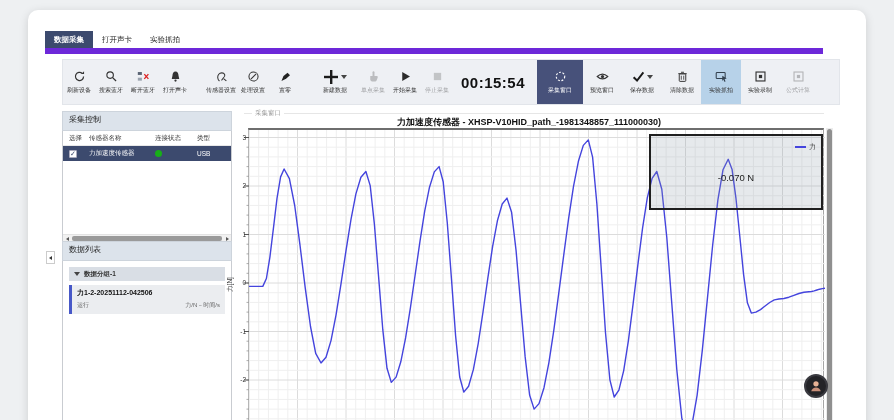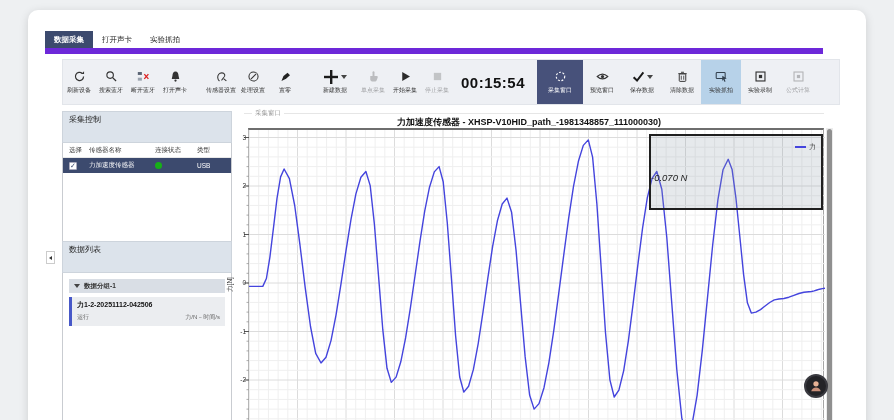--- a/index.html
+++ b/index.html
@@ -28,21 +28,21 @@
   .tb-btn.dark { background:#47517a; color:#fff; min-width:46px; }
   .tb-btn.hl { background:#b7d2e9; }
   .sp14 { width:14px; } .sp12 { width:12px; }
   .caret { width:0; height:0; border-left:3px solid transparent; border-right:3px solid transparent;
            border-top:4px solid #444; margin-left:2px; }
   .timer { align-self:center; font-size:15px; font-weight:bold; color:#111;
            margin:0 12px 0 8px; letter-spacing:.5px; }
 
   
   .panel-h { background:#dce3eb; border:1px solid #cdd4dc; font-size:8px; color:#222;
-             height:32px; line-height:15px; padding-left:6px; }
+             height:20px; line-height:15px; padding-left:6px; }
   .cap-panel { position:absolute; left:34px; top:101px; width:170px; }
   .cap-body { background:#fff; border:1px solid #c9ccd1; border-top:none; height:112px; position:relative; }
   .trow { display:flex; height:15px; align-items:center; font-size:6.5px; color:#333; }
   .trow.head { border-bottom:1px solid #e8e8e8; }
   .trow.sel { background:#3c4a6e; color:#fff; }
   .c-sel { width:26px; padding-left:6px; } .c-name { width:66px; } .c-stat { width:42px; } .c-type { width:30px; }
   .cbx { width:8px; height:8px; background:#fff; border:1px solid #aab; border-radius:1px;
          display:inline-flex; align-items:center; justify-content:center; font-size:7px; color:#3c4a6e; line-height:8px; }
   .dot { width:7px; height:7px; border-radius:50%; display:inline-block; }
   .hscroll { position:absolute; left:0; bottom:0; width:100%; height:8px; background:#f1f1f1;
@@ -72,21 +72,21 @@
   .chart-title { position:absolute; left:3px; top:8px; width:576px; text-align:center;
                  font-size:9px; font-weight:bold; color:#111; white-space:nowrap; }
   .plot { position:absolute; left:10px; top:20px; width:576px; height:292px; background:#fff;
           border-top:2px solid #6e6e6e; border-left:1px solid #8f8f8f; border-right:1px solid #a5a5a5; }
   .plot svg { overflow:visible; display:block; }
   .ylab { position:absolute; left:-26px; top:150px; font-size:6.5px; color:#444;
           transform:rotate(-90deg); transform-origin:center; }
   .ytick { position:absolute; width:12px; left:-15px; text-align:right; font-size:6.5px; color:#333; }
   .selbox { position:absolute; left:400px; top:4px; width:174px; height:76px;
             background:rgba(140,155,170,.22); border:2px solid #1f1f1f; }
-  .selbox .ann { position:absolute; left:0; right:0; top:36px; text-align:left; font-size:9.5px; color:#222;font-style:italic; }
+  .selbox .ann { position:absolute; left:0; right:0; top:36px; text-align:center; font-size:9.5px; color:#222; }
   .legend { position:absolute; left:546px; top:12px; display:flex; align-items:center; gap:3px; font-size:7px; color:#333; }
   .legend .dash { width:11px; height:2px; background:#4444dd; }
   .vscroll { position:absolute; left:588px; top:20px; bottom:0; width:7px; background:#ececec; }
   .vthumb { position:absolute; left:1px; top:1px; bottom:1px; width:5px; background:#8f8f8f; border-radius:3px; }
   .avatar { position:absolute; left:566px; top:266px; width:24px; height:24px; border-radius:50%;
             background:#232327; border:2px solid #3a3a40; display:flex; align-items:center; justify-content:center; }
 </style>
 </head>
 <body>
 

